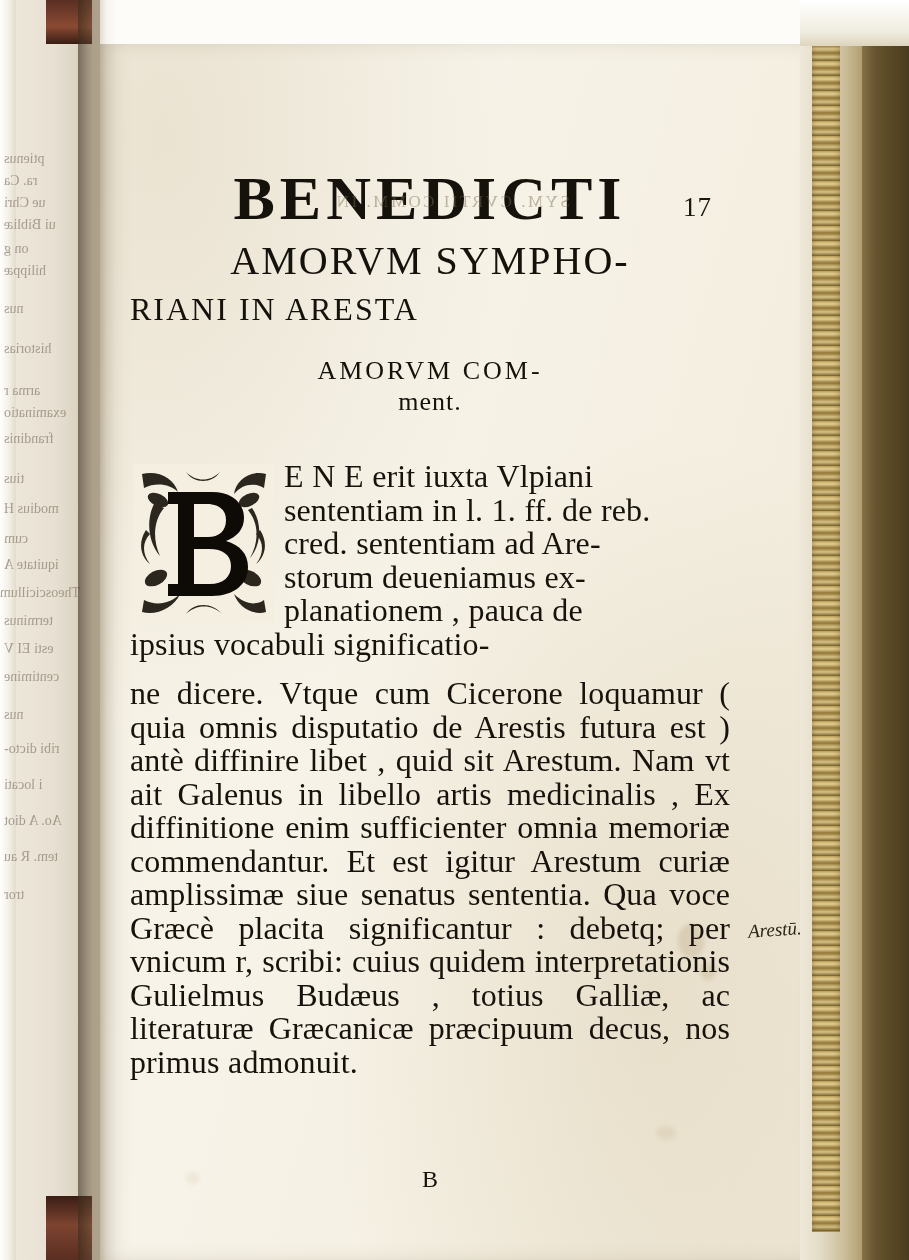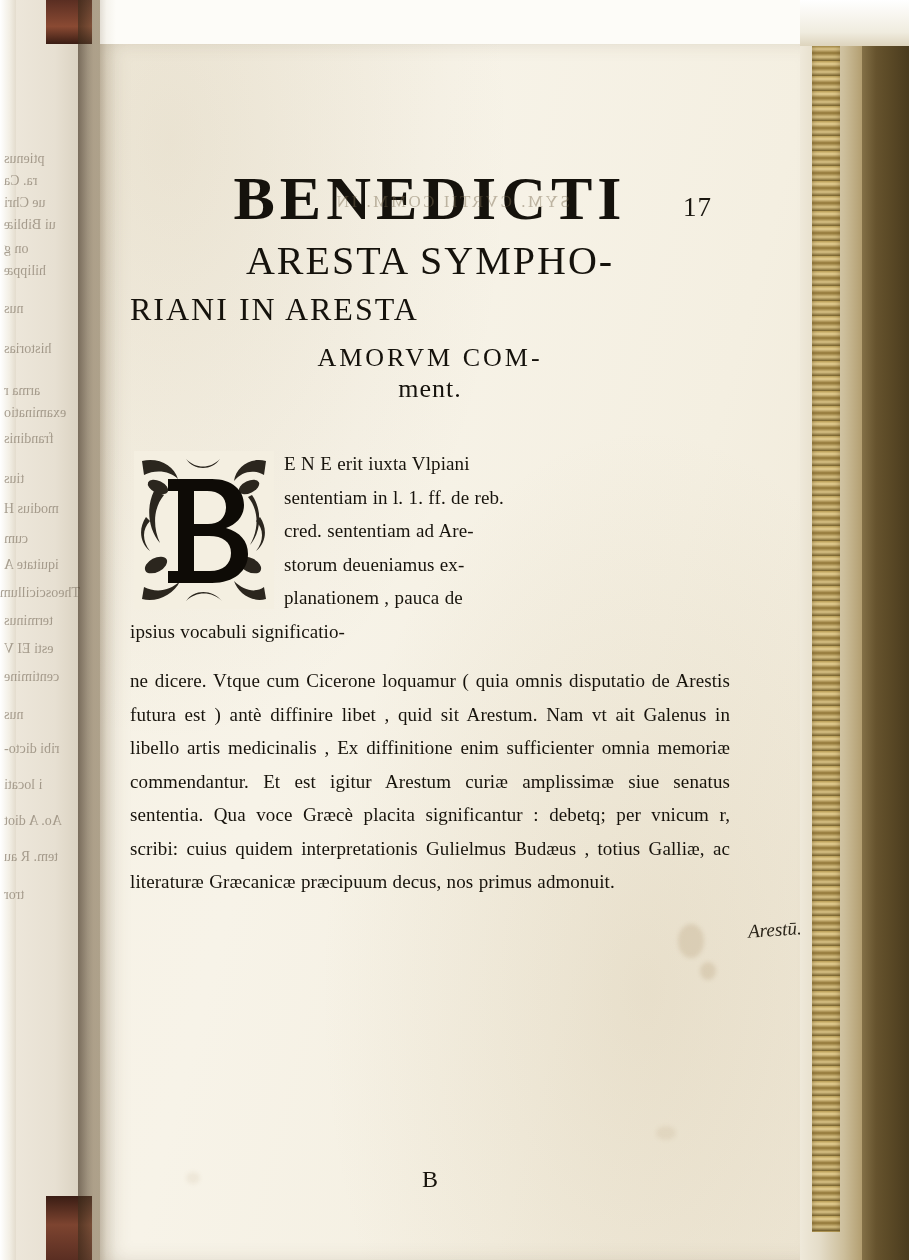--- a/index.html
+++ b/index.html
@@ -168,34 +168,34 @@
     font-size: 32px;
     letter-spacing: 2px;
     line-height: 46px;
     margin: 2px 0 0 0;
   }
   #title-4 {
     text-align: center;
     font-size: 26px;
     letter-spacing: 3px;
     line-height: 30px;
-    margin: 11px 0 0 0;
+    margin: 24px 0 0 0;
   }
   #title-5 {
     text-align: center;
     font-size: 26px;
     letter-spacing: 1px;
     line-height: 28px;
     margin: 2px 0 4px 0;
   }
 
   
   #body-block {
     margin-top: 44px;
-    font-size: 19px;
+    font-size: 32px;
     line-height: 33.5px;
     text-align: justify;
     color: #17130c;
     letter-spacing: .1px;
     word-spacing: .5px;
   }
   #initial {
     float: left;
     width: 140px;
     height: 158px;
@@ -269,21 +269,21 @@
     <div class="spot" style="left:600px; top:918px; width:16px; height:18px;"></div>
     <div class="spot" style="left:556px; top:1082px; width:20px; height:14px; opacity:.6;"></div>
     <div class="spot" style="left:86px; top:1128px; width:14px; height:12px; opacity:.5;"></div>
 
     <div id="content">
 
       <div id="showthrough">SYM. CVRTII COMM. IN</div>
       <div id="folio">17</div>
 
       <h1 id="title-1">BENEDICTI</h1>
-      <div id="title-2">ARESTA SYMPHO-</div>
+      <div id="title-2">AMORVM SYMPHO-</div>
       <div id="title-3">RIANI IN ARESTA</div>
       <div id="title-4">AMORVM COM-</div>
       <div id="title-5">ment.</div>
 
       <div id="body-block">
 
         <div id="initial">
           <svg width="140" height="158" viewBox="0 0 140 158" xmlns="http://www.w3.org/2000/svg">
             <rect x="1" y="1" width="138" height="156" fill="#f4efe1"></rect>
 

